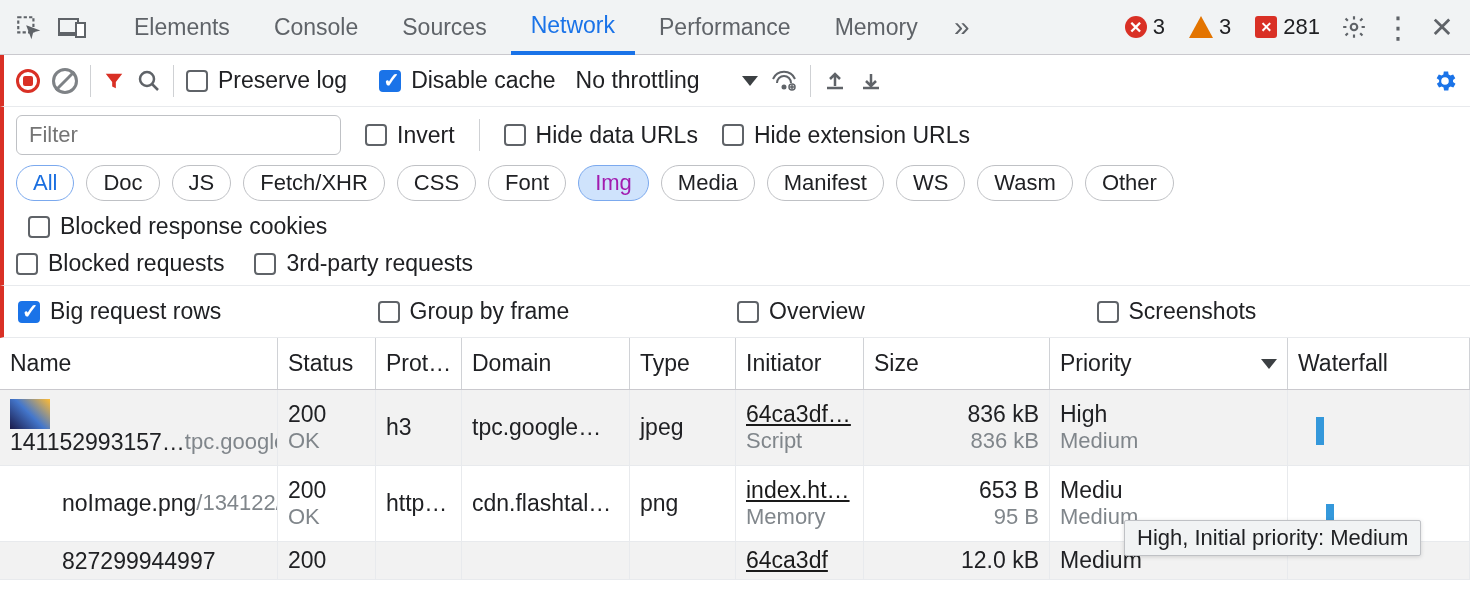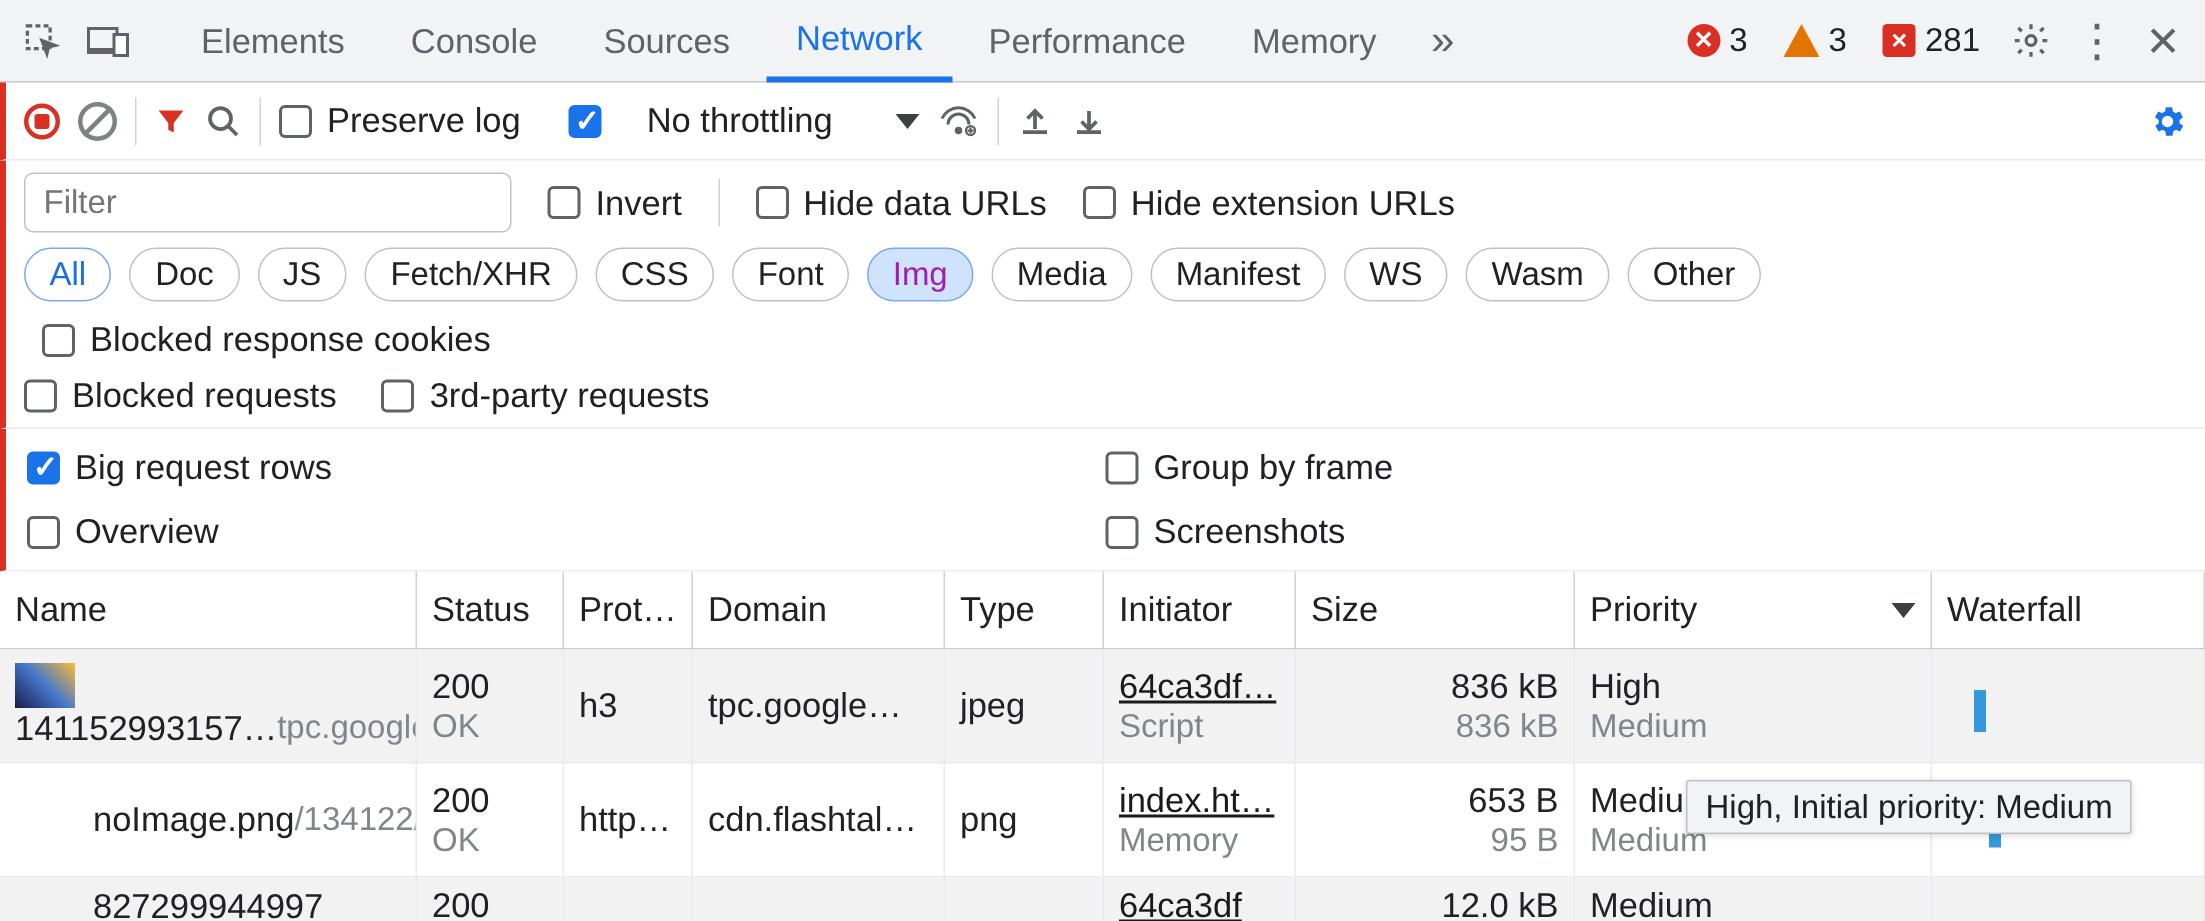--- a/index.html
+++ b/index.html
@@ -72,21 +72,21 @@
   .filterrow { border-bottom:1px solid #e8eaed; border-left: 4px solid #d93025; padding:8px 12px;}
   .filterrow .line1 { display:flex; align-items:center; gap:24px; margin-bottom:10px;}
   .filterbox { width:325px; height:40px; border:1px solid #bfc1c5; border-radius:6px; padding:0 12px; font-size:22px; color:#9aa0a6;}
   .filterrow .line2 { display:flex; align-items:center; gap:12px; flex-wrap:wrap;}
   .pill { border:1px solid #bfc1c5; border-radius:20px; padding:4px 16px; font-size:22px; cursor:default;}
   .pill.sel-all { border-color:#7ba9ee; color:#1a6fe0; }
   .pill.sel-img { background:#cfe3fc; border-color:#7ba9ee; color:#a21caf; font-weight:500;}
   .filterrow .line3 { display:flex; align-items:center; gap:30px; margin-top:10px;}
 
   
-  .viewopts { border-bottom:1px solid #e8eaed; border-left:4px solid #d93025; padding:12px 14px; display:grid; grid-template-columns:1fr 1fr; row-gap:16px;}
+  .viewopts { border-bottom:1px solid #e8eaed; border-left:4px solid #d93025; padding:12px 14px; display:grid; grid-template-columns:1fr 1fr 1fr 1fr; row-gap:16px;}
   
   
   .thead { display:flex; height:52px; border-bottom:1px solid #cac9ce; background:#fff;}
   .th { border-right:1px solid #d0d2d6; padding:0 10px; display:flex; align-items:center; font-weight:400; color:#202124; overflow:hidden; white-space:nowrap;}
   .col-name{width:278px;} .col-status{width:98px;} .col-proto{width:86px;}
   .col-domain{width:168px;} .col-type{width:106px;} .col-init{width:128px;}
   .col-size{width:186px;} .col-prio{width:238px;} .col-water{flex:1;}
   .sort-caret { margin-left:auto; width:0; height:0; border-left:8px solid transparent; border-right:8px solid transparent; border-top:10px solid #3c4043;}
 
   
@@ -173,20 +173,21 @@
         <path d="M21 21l-6-6"></path>
       </svg>
   </div>
   <div class="vdiv"></div>
   <label class="chklabel">
     <span class="chk"></span>
       <span>Preserve log</span>
   </label>
   <label class="chklabel" style="margin-left:20px;">
     <span class="chk checked"></span>
+      <span>Disable cache</span>
   </label>
   <div class="throttling">
     <span>No throttling</span>
     <span class="caret-down"></span>
   </div>
   <div class="icon-btn">
     <svg width="28" height="24" viewBox="0 0 28 24" fill="none" stroke="#5f6368" stroke-width="2">
         <path d="M3 10a12 12 0 0 1 22 0"></path>
         <path d="M7 14a7 7 0 0 1 14 0"></path>
         <circle cx="14" cy="18" r="1.5" fill="#5f6368"></circle>

